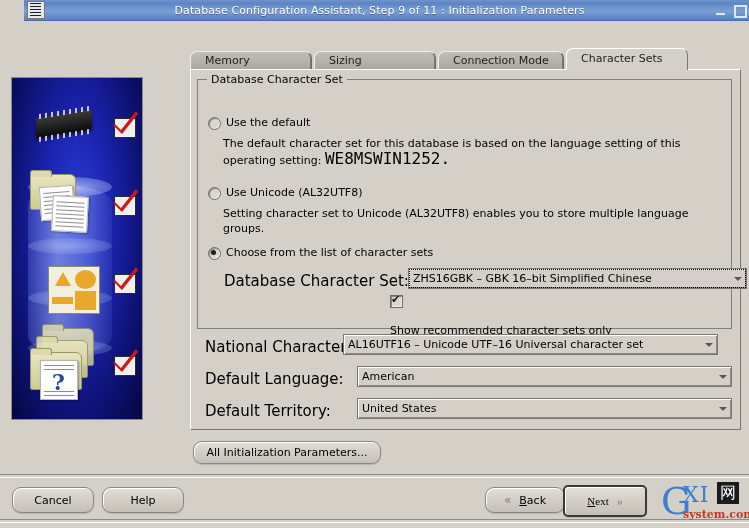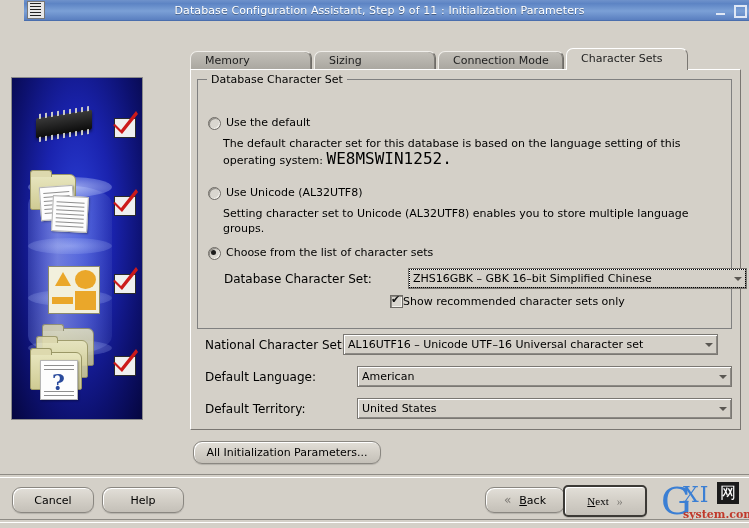--- a/index.html
+++ b/index.html
@@ -191,42 +191,42 @@
   }
   .rdot.sel:after {
     content:""; position:absolute; left:2px; top:2px; width:5px; height:5px;
     border-radius:50%; background:#1d1d1d;
   }
   .helptext {
     position: absolute; font-size: 11px; line-height: 15px; color:#000;
   }
   .mono { font-family: "DejaVu Sans Mono","Liberation Mono",monospace; font-size:16px; }
 
-  .fieldlabel { position:absolute; font-size:12px; color:#000; }
+  .fieldlabel { position:absolute; font-size:15px; color:#000; }
 
   .combo {
     position: absolute; height: 19px; background: #d4d0c8;
     border: 1px solid #7a7772;
     box-shadow: inset 1px 1px 0 #ffffff, inset -1px -1px 0 #8d8a85;
     display: flex; align-items: center; cursor: default;
   }
   .combo .ctext {
     flex: 1 1 auto; padding-left: 4px; font-size: 11px; color:#000;
     white-space: nowrap; overflow: hidden;
   }
   .combo.focus { outline: 1px dotted #000; outline-offset: -2px; }
   .combo .arrow {
     flex: 0 0 auto; width: 15px; height: 17px; position: relative;
   }
   .combo .arrow:after {
     content:""; position:absolute; left:3px; top:7px;
     border-left:4px solid transparent; border-right:4px solid transparent;
     border-top:4px solid #5a5752;
   }
-  .checkrow { position:absolute; display:flex; gap:0; }
+  .checkrow { position:absolute; display:flex; gap:16px;flex-direction:column; }
   .cbox {
     width: 11px; height: 11px; background:#d9d6cf; border:1px solid #6e6b66;
     box-shadow: inset 1px 1px 0 #8e8b85, inset -1px -1px 0 #f2f0eb;
     position:relative; flex:0 0 auto;
   }
   .cbox.on:after {
     content:"✔"; position:absolute; left:0px; top:-3px; font-size:11px; color:#111;
     line-height:13px;
   }
 
@@ -370,21 +370,21 @@
   <div class="groupbox">
     <div class="gb-title">Database Character Set</div>
 
     <div class="radio" style="left:10px; top:36px;">
       <span class="rdot"></span>
       <span>Use the default</span>
     </div>
     <div class="helptext" style="left:25px; top:56px; width:500px;">
       <div>The default character set for this database is based on the language setting of this</div>
       <div>
-        <span>operating system: </span><span class="mono">WE8MSWIN1252.</span>
+        <span>operating setting: </span><span class="mono">WE8MSWIN1252.</span>
       </div>
     </div>
 
     <div class="radio" style="left:10px; top:106px;">
       <span class="rdot"></span>
       <span>Use Unicode (AL32UTF8)</span>
     </div>
     <div class="helptext" style="left:25px; top:126px; width:505px;">
       <div>Setting character set to Unicode (AL32UTF8) enables you to store multiple language</div>
       <div>groups.</div>

